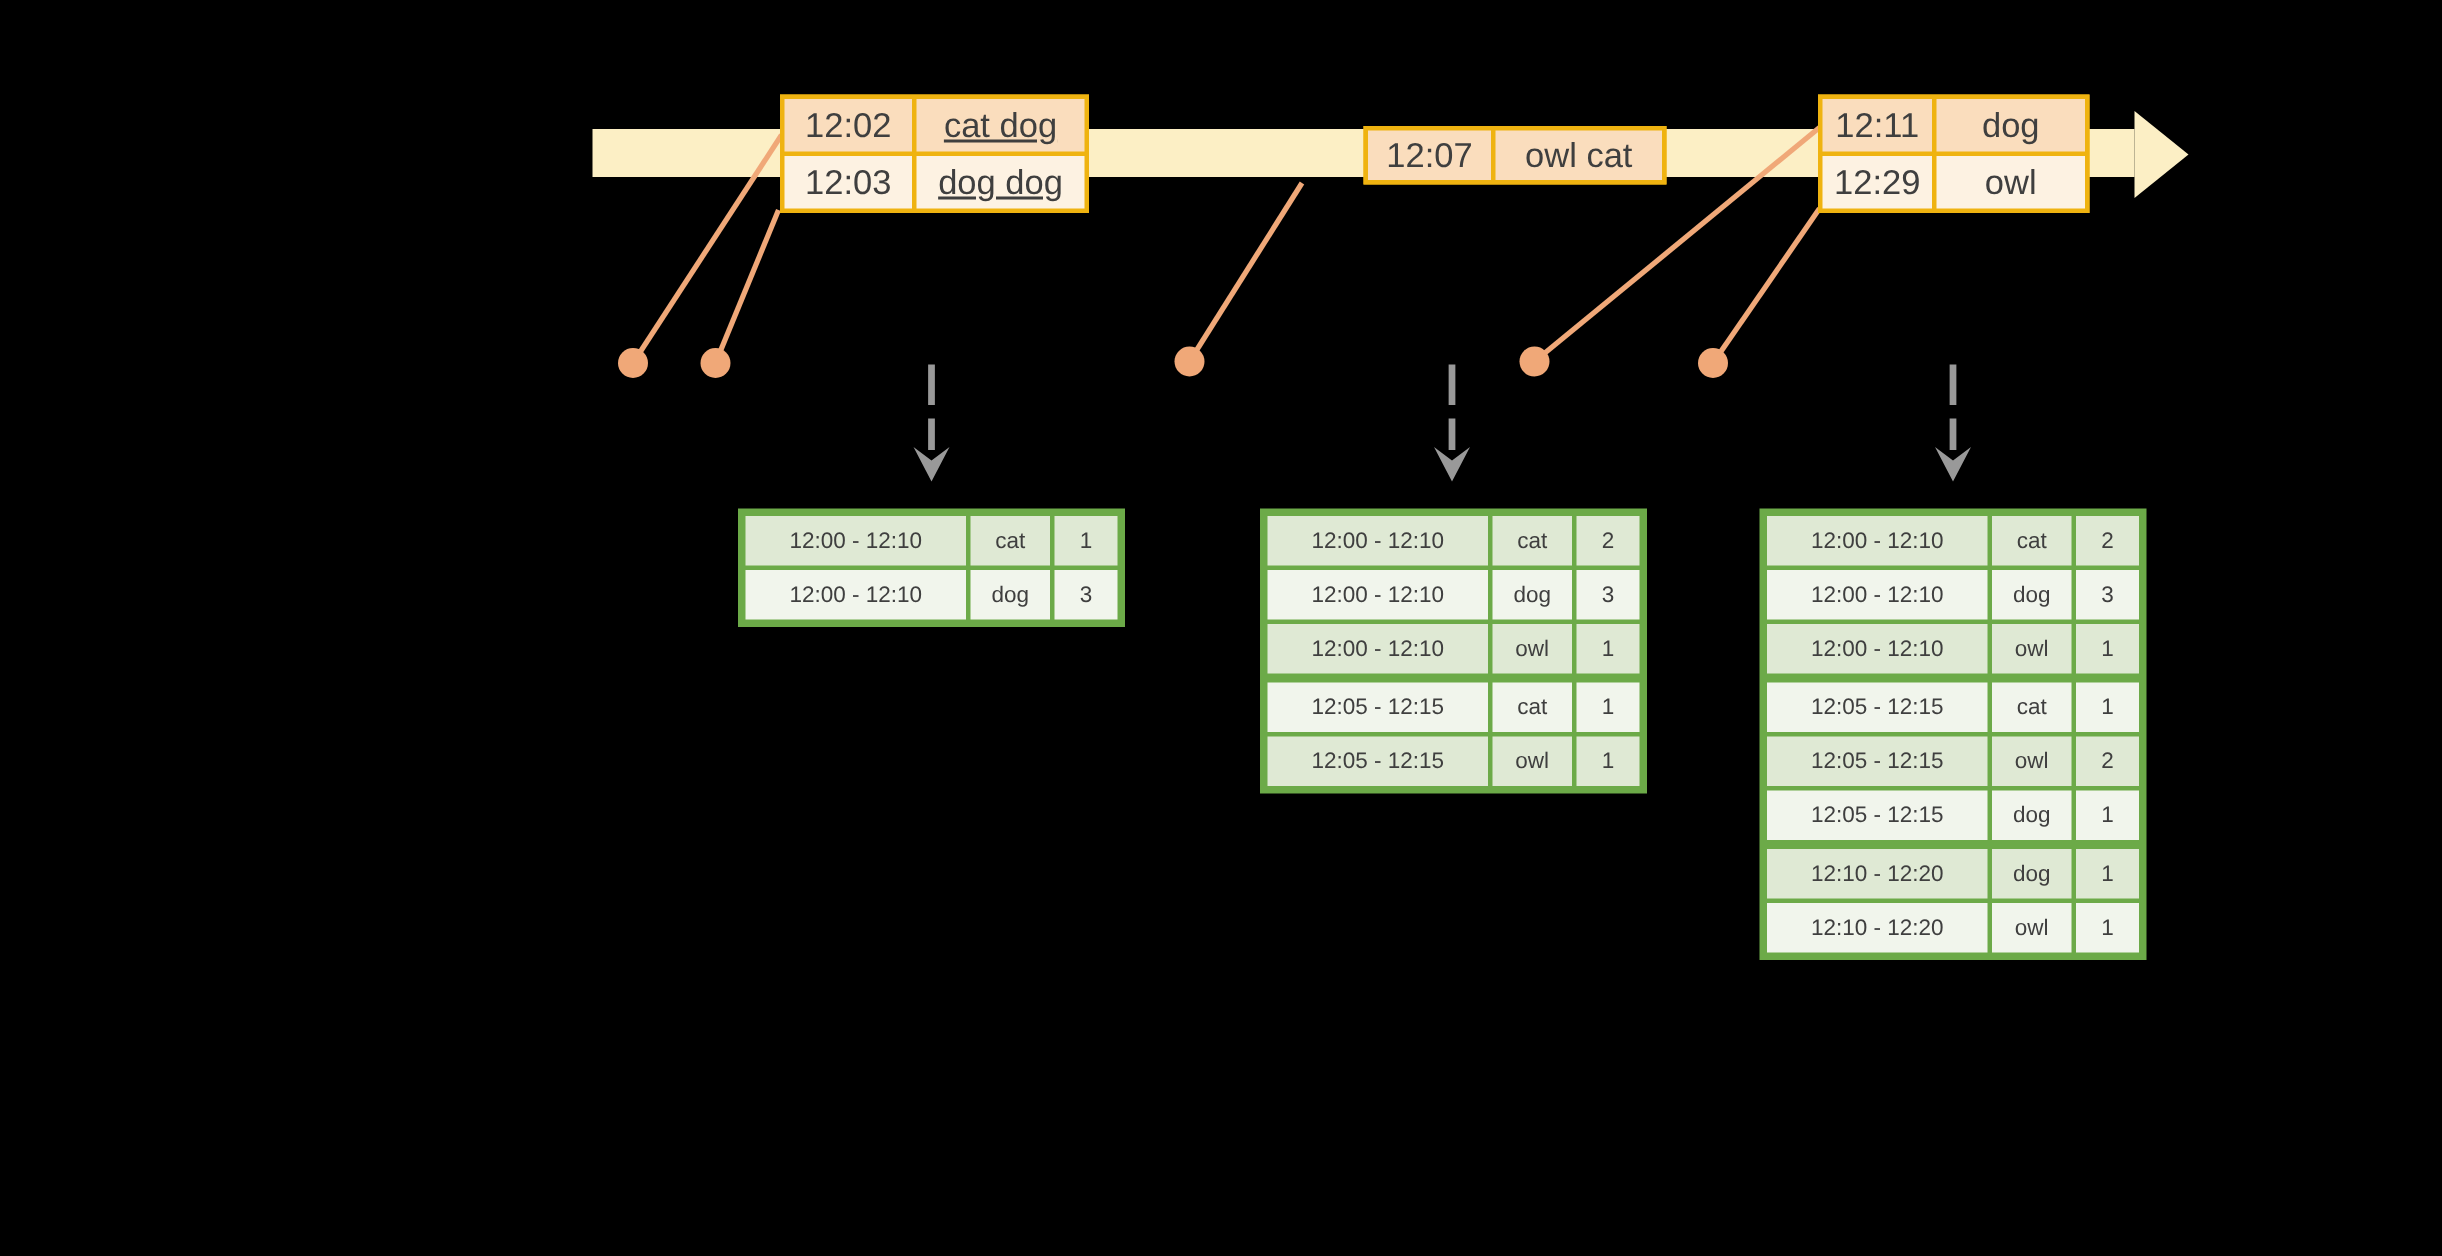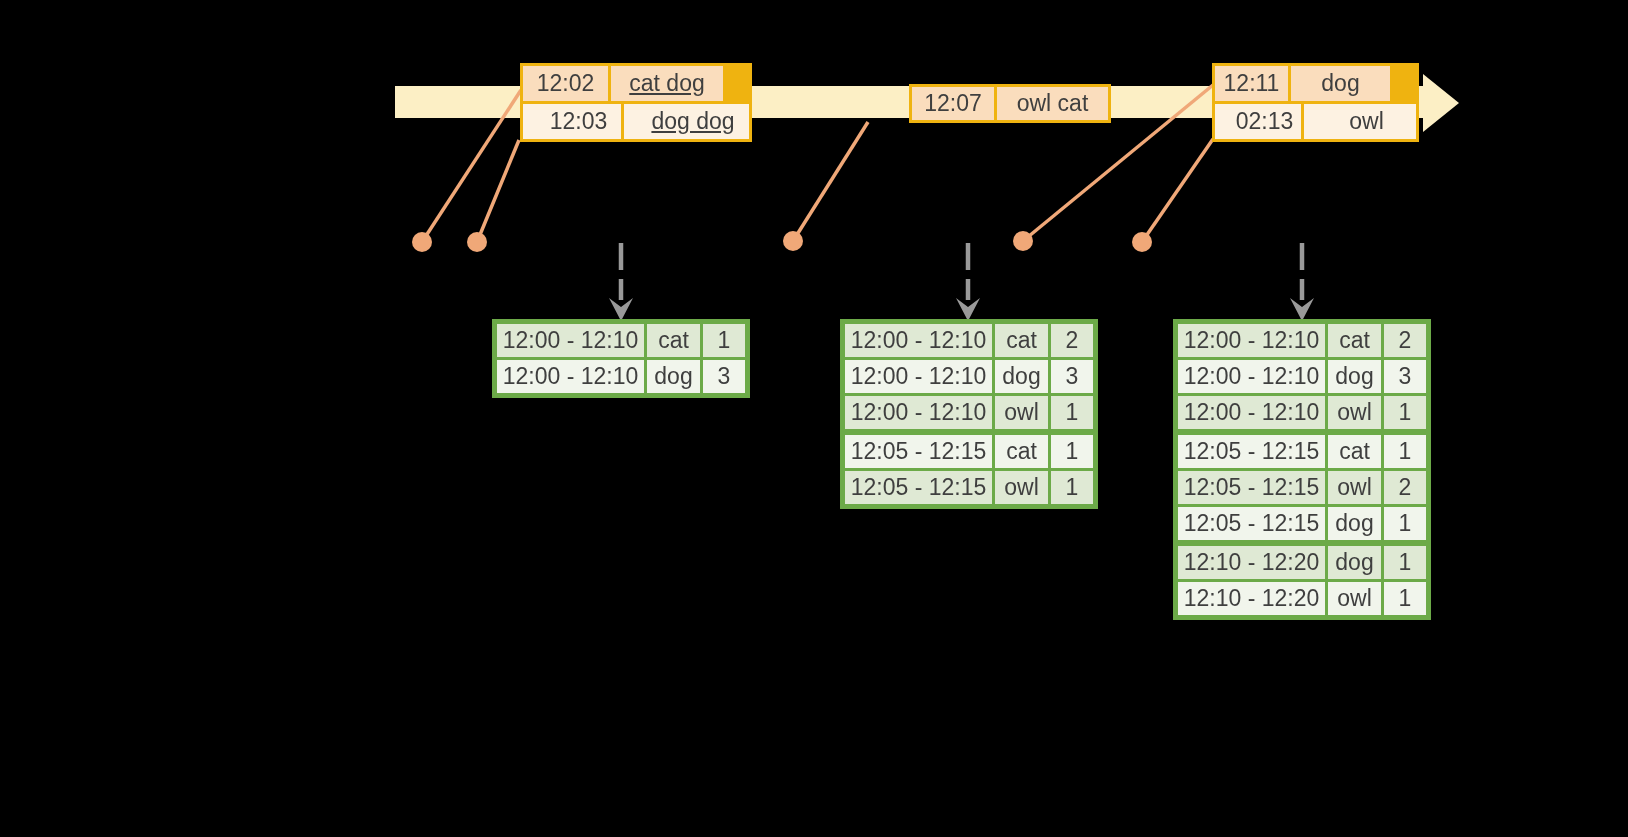--- a/index.html
+++ b/index.html
@@ -44,37 +44,38 @@
     box-sizing: border-box;
     border: 3px solid var(--event-border, #EFB310);
     background: var(--event-border, #EFB310);
     display: flex; flex-direction: column; gap: 3px;
     font-size: 23px;
   }
   .e-row { display: flex; gap: 3px; height: 35px; }
   .box2 .e-row { height: 33px; }
   .e-cell { display: flex; align-items: center; justify-content: center; }
   .e-row.row-a .e-cell { background: var(--event-row-odd, #FADDBD); }
-  .e-row.row-b .e-cell { background: var(--event-row-even, #FDF2E2); padding-left: 13px; }
+  .e-row.row-b .e-cell { background: var(--event-row-even, #FDF2E2); }
   .box1 .e-time { width: 85px; }  .box1 .e-words { width: 112px; text-decoration: underline; }
   .box2 .e-time { width: 82px; }  .box2 .e-words { width: 111px; }
   .box3 .e-time { width: 73px; }  .box3 .e-words { width: 99px; }
   #event-box-1 { left: 520px; top: 63px; }
   #event-box-2 { left: 909px; top: 84px; }
   #event-box-3 { left: 1212px; top: 63px; justify-content: center; }
 
   
   .result-table {
     position: absolute; z-index: 2;
     box-sizing: border-box;
     width: 258px;
     background: var(--table-border, #6CAA48);
     padding: 5px;
     display: flex; flex-direction: column; gap: 3px;
-    font-size: 23px;
+    font-size: 15px;
+    margin-top: 20px;
   }
   .t-row { display: flex; gap: 3px; height: 33px; flex: none; }
   .t-row.group-start { margin-top: 3px; }
   .t-cell { display: flex; align-items: center; justify-content: center; }
   .t-window { width: 147px; }
   .t-word   { width: 53px; }
   .t-count  { width: 42px; }
   .t-row.row-a .t-cell { background: var(--table-row-odd, #DFE9D4); }
   .t-row.row-b .t-cell { background: var(--table-row-even, #F1F5EC); }
   #result-table-1 { left: 492px;  top: 319px; }
@@ -127,21 +128,21 @@
       <div class="e-cell e-words">owl cat</div>
     </div>
   </div>
 
   <div id="event-box-3" class="event-box box3">
     <div class="e-row row-a">
       <div class="e-cell e-time">12:11</div>
       <div class="e-cell e-words">dog</div>
     </div>
     <div class="e-row row-b">
-      <div class="e-cell e-time">02:13</div>
+      <div class="e-cell e-time">12:29</div>
       <div class="e-cell e-words">owl</div>
     </div>
   </div>
 
   <div id="result-table-1" class="result-table">
     <div class="t-row row-a">
       <div class="t-cell t-window">12:00 - 12:10</div>
       <div class="t-cell t-word">cat</div>
       <div class="t-cell t-count">1</div>
     </div>

